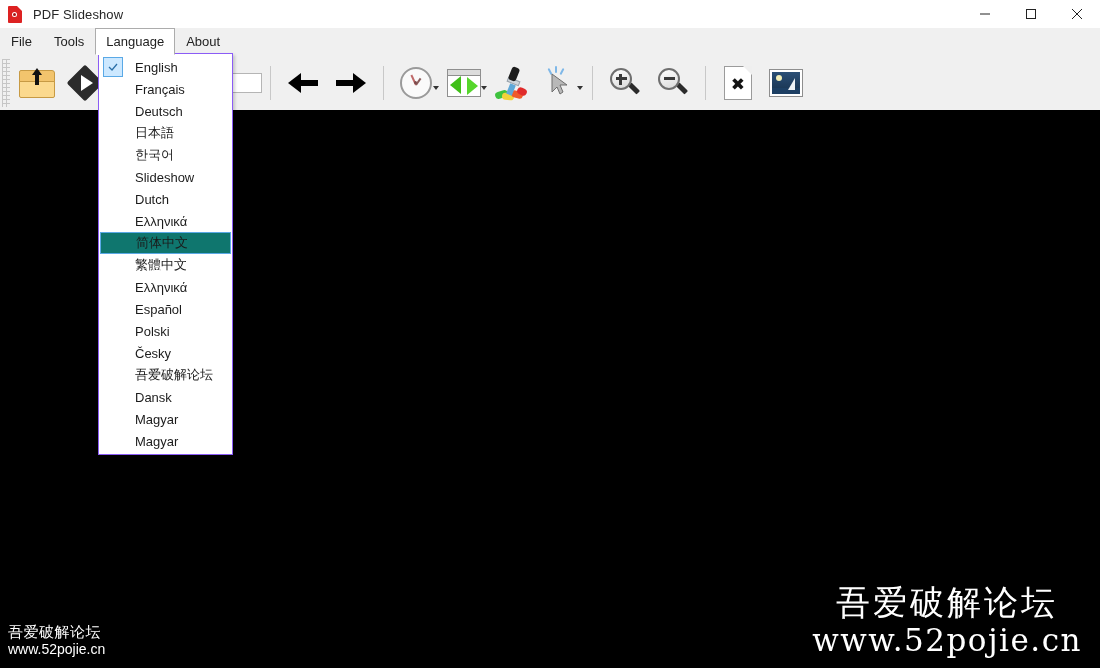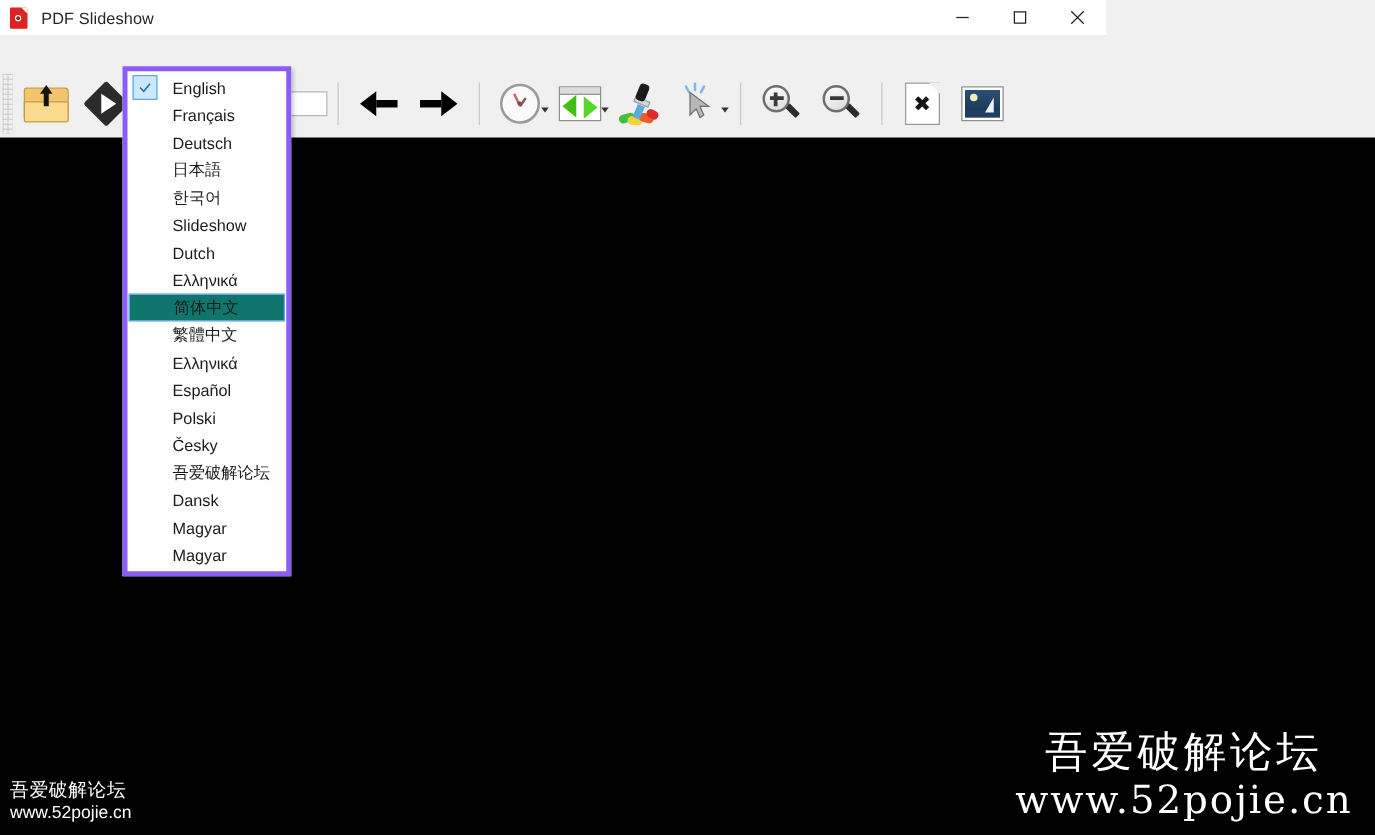--- a/index.html
+++ b/index.html
@@ -5,21 +5,21 @@
   html,body{margin:0;padding:0;}
   body{
     width:1100px;height:668px;overflow:hidden;
     font-family:"Liberation Sans","DejaVu Sans",sans-serif;
     background:#ffffff;
     -webkit-font-smoothing:antialiased;
   }
   .app{position:relative;width:1100px;height:668px;background:#f0f0f0;}
 
   
-  .titlebar{position:absolute;left:0;top:0;width:885px;height:28px;background:#ffffff;
+  .titlebar{position:absolute;left:0;top:0;width:1100px;height:28px;background:#ffffff;
     display:flex;align-items:center;}
   .app-icon{width:16px;height:17px;margin-left:8px;margin-right:9px;position:relative;flex:none;}
   .app-icon .sheet{position:absolute;left:0;top:0;width:14px;height:17px;background:#dd2222;
     border-radius:1px;}
   .app-icon .fold{position:absolute;right:2px;top:0;width:0;height:0;
     border-left:5px solid transparent;border-top:5px solid #ffffff;}
   .app-icon .dot{position:absolute;left:4px;top:6px;width:5px;height:5px;border-radius:50%;
     background:#ffffff;}
   .app-icon .dot:after{content:"";position:absolute;left:1px;top:1px;width:3px;height:3px;
     border-radius:50%;background:#aa1111;}
@@ -149,21 +149,21 @@
   .ic-photo .inner{position:absolute;left:2px;top:2px;right:2px;bottom:2px;
     background:linear-gradient(#2b4f76,#17314d);overflow:hidden;}
   .ic-photo .moon{position:absolute;left:4px;top:3px;width:6px;height:6px;border-radius:50%;
     background:#f3efb9;}
   .ic-photo .sail{position:absolute;right:5px;bottom:4px;width:0;height:0;
     border-left:7px solid transparent;border-bottom:12px solid #eef2f6;}
   .ic-photo .sea{position:absolute;left:0;right:0;bottom:0;height:6px;background:#1d3f63;}
 
   
   .dropdown{position:absolute;left:98px;top:53px;width:135px;background:#ffffff;
-    border:4px solid #8b5cf6;box-shadow:2px 2px 3px rgba(0,0,0,.18);z-index:50;
+    border:1px solid #8b5cf6;box-shadow:2px 2px 3px rgba(0,0,0,.18);z-index:50;
     padding:2px 0 2px 0;box-sizing:border-box;}
   .mrow{height:22px;display:flex;align-items:center;position:relative;padding-left:36px;
     font-size:13px;color:#1b1b1b;box-sizing:border-box;}
   .mrow.sel{background:#0f766e;border:1px solid #5aa9e6;margin:0 1px;box-sizing:border-box;
     padding-left:35px;}
   .chk{position:absolute;left:4px;top:1px;width:20px;height:20px;background:#cce8ff;
     border:1px solid #5aa9e6;box-sizing:border-box;display:flex;align-items:center;
     justify-content:center;}
   .chk svg{display:block;}
   .mrow .cjk{font-family:Liberation Mono, monospace;}
@@ -205,20 +205,26 @@
       </div>
       <div class="winbtn">
         <svg width="12" height="12" viewBox="0 0 12 12">
             <line x1="1" y1="1" x2="11" y2="11" stroke="#222" stroke-width="1"></line>
             <line x1="11" y1="1" x2="1" y2="11" stroke="#222" stroke-width="1"></line>
           </svg>
       </div>
     </div>
   </div>
 
+  <div class="menubar">
+    <div class="menuitem">File</div>
+    <div class="menuitem">Tools</div>
+    <div class="menuitem open">Language</div>
+    <div class="menuitem">About</div>
+  </div>
 
   <div class="toolbar">
     <div class="grip"></div>
 
     <div class="tbtn">
       <div class="ic-folder">
         <div class="back"></div>
           <div class="front"></div>
         <div class="arrow">
             <div class="stem"></div>

